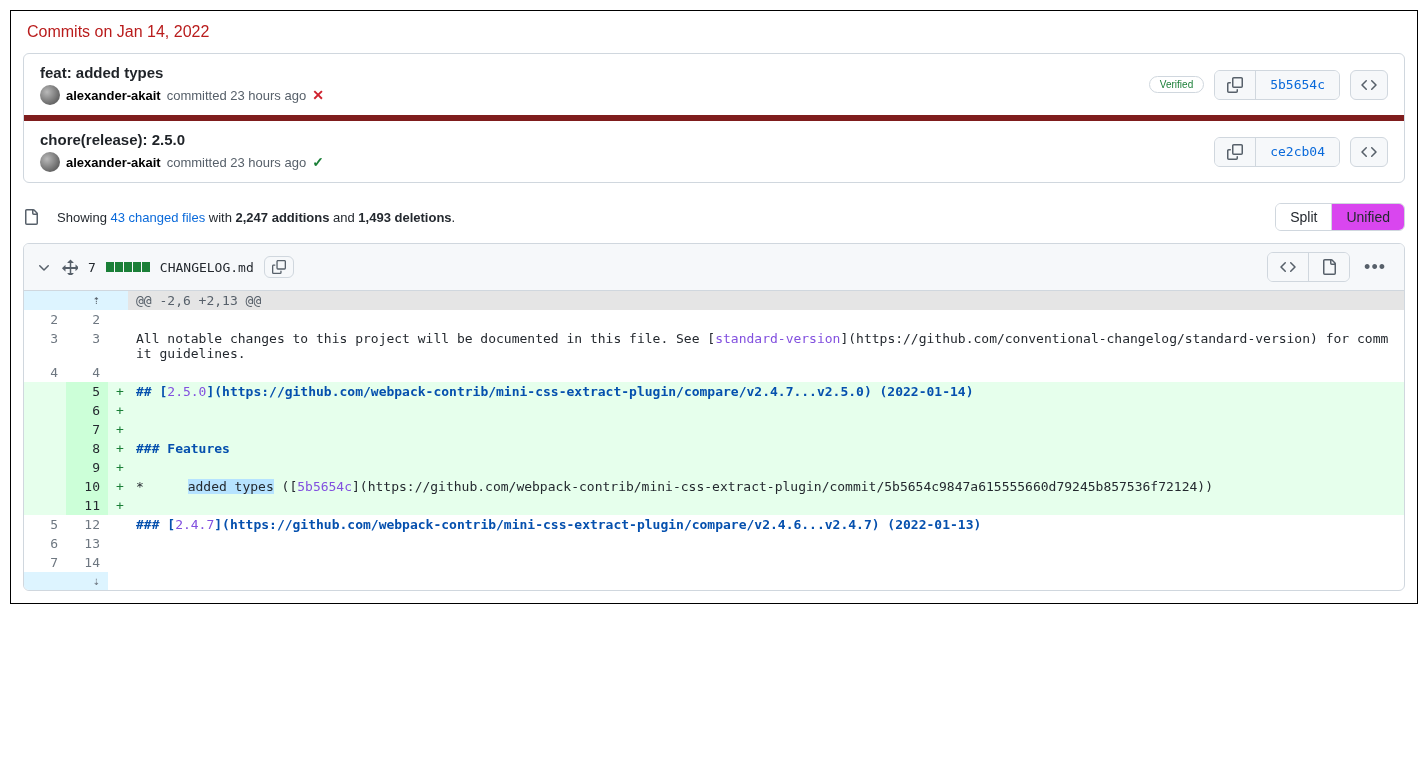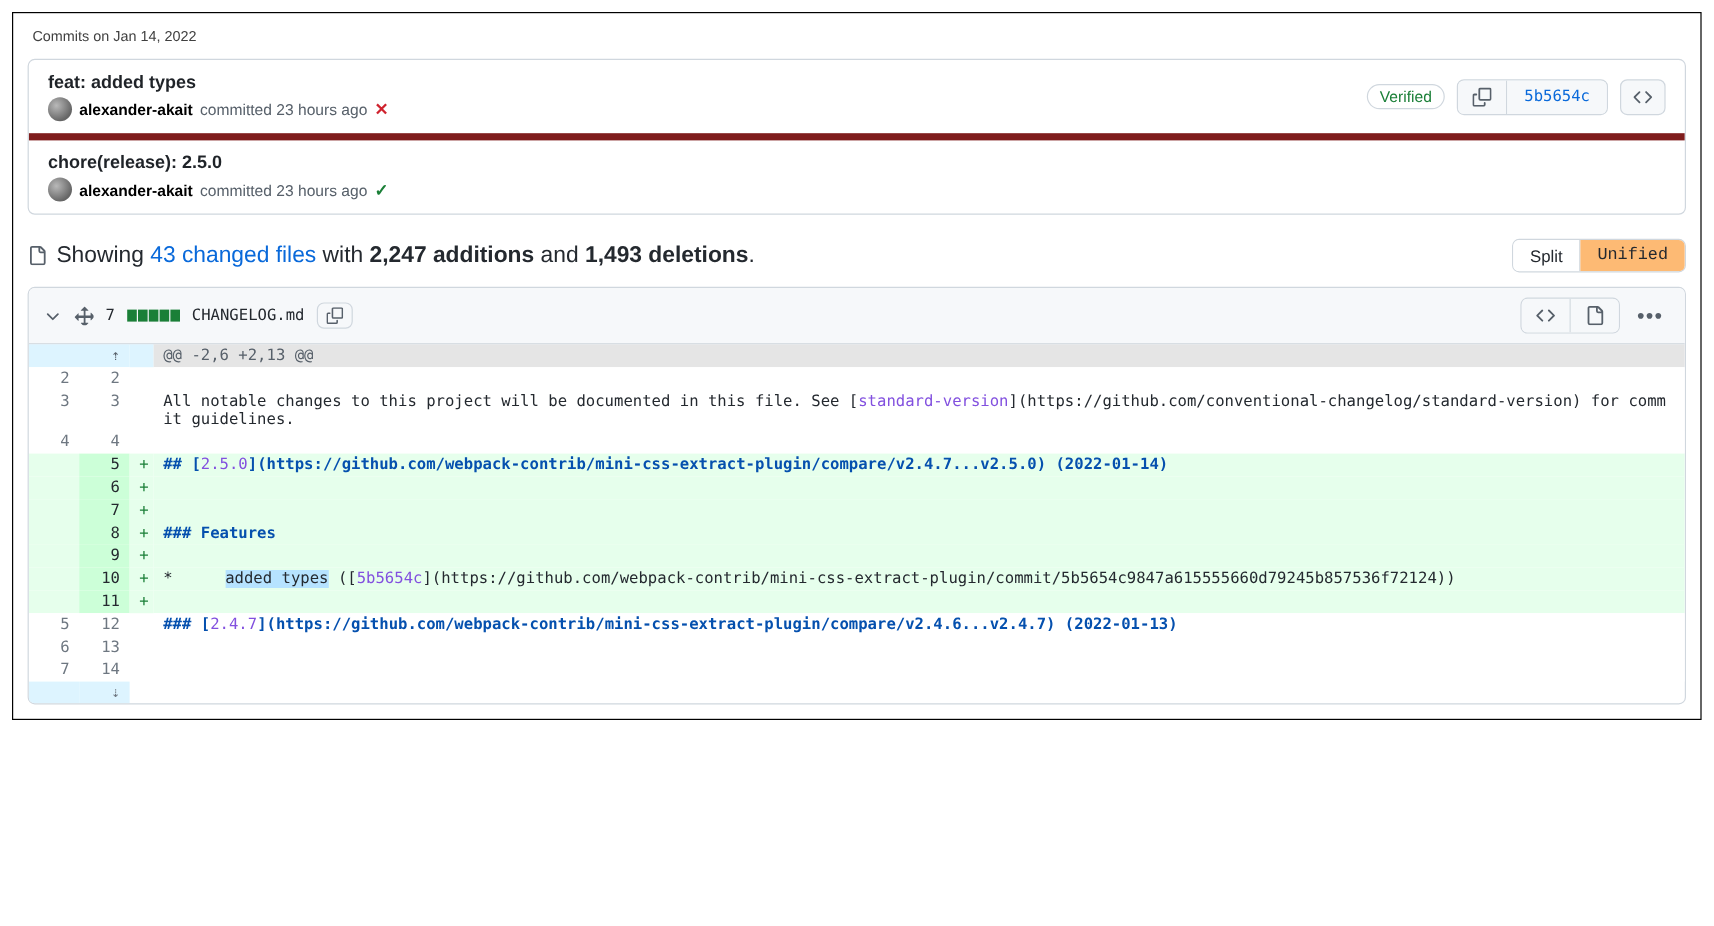--- a/index.html
+++ b/index.html
@@ -8,22 +8,22 @@
   font-size: 14px;
   color: #24292f;
   background: #fff;
   padding: 10px;
 }
 .container {
   border: 1px solid #000;
   padding: 12px;
 }
 .commits-header {
-  font-size: 12px;
-  color: #404040;
+  font-size: 16px;
+  color: #b91c1c;
   margin-bottom: 12px;
   padding-left: 4px;
 }
 .commits-box {
   border: 1px solid #d0d7de;
   border-radius: 6px;
   overflow: hidden;
 }
 .commit-row {
   display: flex;
@@ -54,21 +54,21 @@
 }
 .author { font-weight: 600; color: #000000; }
 .status-x { color: #cf222e; font-weight: 700; font-size: 14px; }
 .status-check { color: #1a7f37; font-weight: 700; font-size: 14px; }
 .commit-right { display: flex; align-items: center; gap: 10px; }
 .verified-badge {
   border: 1px solid #d0d7de;
   border-radius: 24px;
   padding: 2px 10px;
   color: #1a7f37;
-  font-size: 13px;
+  font-size: 10px;
   font-weight: 500;
 }
 .btn-group {
   display: inline-flex;
   border: 1px solid #d0d7de;
   border-radius: 6px;
   overflow: hidden;
   background: #f6f8fa;
 }
 .btn-group > * {
@@ -91,36 +91,36 @@
   display: inline-flex;
   align-items: center;
   justify-content: center;
 }
 .summary-row {
   display: flex;
   align-items: center;
   justify-content: space-between;
   margin: 20px 0 12px 0;
 }
-.summary-left { display: flex; align-items: center; gap: 8px; font-size: 19px; color: #24292f;}
+.summary-left { display: flex; align-items: center; gap: 18px; font-size: 13px; color: #24292f;}
 .file-link { color: #0969da; }
 .toggle-group {
   display: inline-flex;
   border: 1px solid #d0d7de;
   border-radius: 6px;
   overflow: hidden;
 }
 .toggle-group > * {
   padding: 5px 14px;
   font-size: 14px;
   font-weight: 500;
   background: #fff;
   color: #24292f;
 }
-.toggle-group > .active { background: #fdba74; font-family: Liberation Mono, monospace; }
+.toggle-group > .active { background: #d946ef; }
 .toggle-group > *:first-child { border-right: 1px solid #d0d7de; }
 .diff-box {
   border: 1px solid #d0d7de;
   border-radius: 6px;
   overflow: hidden;
 }
 .diff-header {
   background: #f6f8fa;
   border-bottom: 1px solid #d0d7de;
   display: flex;
@@ -214,20 +214,36 @@
     <div class="commit-row">
       <div class="commit-left">
         <div class="commit-title">chore(release): 2.5.0</div>
         <div class="commit-meta">
           <span class="avatar"></span>
           <span class="author">alexander-akait</span>
           <span> committed 23 hours ago</span>
           <span class="status-check">✓</span>
         </div>
       </div>
+      <div class="commit-right">
+        <span class="btn-group">
+          <span>
+            <svg class="octicon" width="16" height="16" viewBox="0 0 16 16">
+                <path d="M0 6.75C0 5.784.784 5 1.75 5h1.5a.75.75 0 010 1.5h-1.5a.25.25 0 00-.25.25v7.5c0 .138.112.25.25.25h7.5a.25.25 0 00.25-.25v-1.5a.75.75 0 011.5 0v1.5A1.75 1.75 0 019.25 16h-7.5A1.75 1.75 0 010 14.25v-7.5z"></path>
+                <path d="M5 1.75C5 .784 5.784 0 6.75 0h7.5C15.216 0 16 .784 16 1.75v7.5A1.75 1.75 0 0114.25 11h-7.5A1.75 1.75 0 015 9.25v-7.5zm1.75-.25a.25.25 0 00-.25.25v7.5c0 .138.112.25.25.25h7.5a.25.25 0 00.25-.25v-7.5a.25.25 0 00-.25-.25h-7.5z"></path>
+              </svg>
+          </span>
+          <span class="sha-link">ce2cb04</span>
+        </span>
+        <span class="icon-btn">
+          <svg class="octicon" width="16" height="16" viewBox="0 0 16 16">
+              <path d="M4.72 3.22a.75.75 0 011.06 1.06L2.06 8l3.72 3.72a.75.75 0 11-1.06 1.06L.47 8.53a.75.75 0 010-1.06l4.25-4.25zm6.56 0a.75.75 0 10-1.06 1.06L13.94 8l-3.72 3.72a.75.75 0 101.06 1.06l4.25-4.25a.75.75 0 000-1.06l-4.25-4.25z"></path>
+            </svg>
+        </span>
+      </div>
     </div>
   </div>
 
   <div class="summary-row">
     <div class="summary-left">
       <svg class="octicon" width="16" height="16" viewBox="0 0 16 16">
           <path d="M2 1.75C2 .784 2.784 0 3.75 0h6.586c.464 0 .909.184 1.237.513l2.914 2.914c.329.328.513.773.513 1.237v9.586A1.75 1.75 0 0113.25 16h-9.5A1.75 1.75 0 012 14.25V1.75zm1.75-.25a.25.25 0 00-.25.25v12.5c0 .138.112.25.25.25h9.5a.25.25 0 00.25-.25V6h-2.75A1.75 1.75 0 019 4.25V1.5H3.75zm6.75.062V4.25c0 .138.112.25.25.25h2.688a.252.252 0 00-.011-.013L10.513 1.573a.248.248 0 00-.013-.011z"></path>
         </svg>
       <span><span>Showing </span><a class="file-link">43 changed files</a><span> with </span><b>2,247 additions</b><span> and </span><b>1,493 deletions</b><span>.</span></span>
     </div>

